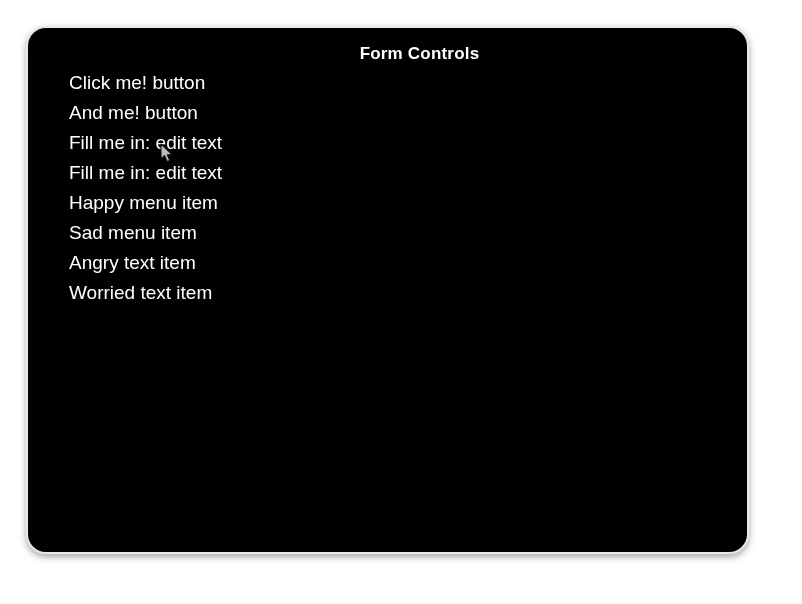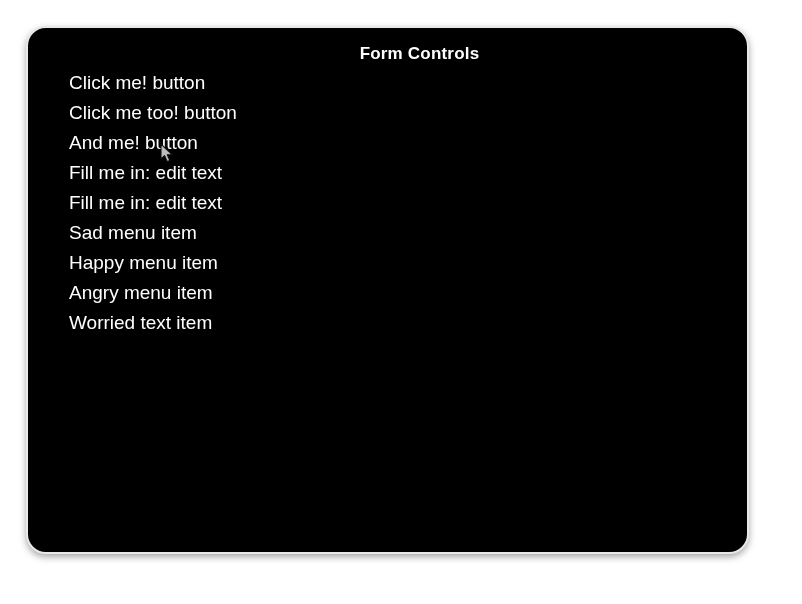--- a/index.html
+++ b/index.html
@@ -79,27 +79,26 @@
 <body>
 
 <div id="root">
 
   <div class="panel">
 
     <div class="panel-title">Form Controls</div>
 
     <div class="item-list">
       <div class="item">Click me! button</div>
-      <div class="item">Click me too! button</div>
       <div class="item">And me! button</div>
       <div class="item">Fill me in: edit text</div>
       <div class="item">Fill me in: edit text</div>
+      <div class="item">Happy menu item</div>
       <div class="item">Sad menu item</div>
-      <div class="item">Happy menu item</div>
-      <div class="item">Angry menu item</div>
+      <div class="item">Angry text item</div>
       <div class="item">Worried text item</div>
     </div>
 
   </div>
 
   <div class="cursor">
     <svg width="16" height="22" viewBox="0 0 16 22" xmlns="http://www.w3.org/2000/svg">
       <path d="M1 1 L1 16 L4.6 12.7 L7.2 18.6 L9.8 17.5 L7.3 11.8 L12 11.6 Z" fill="#bdbdbd" stroke="#111111" stroke-width="1.1" stroke-linejoin="round"></path>
     </svg>
   </div>

